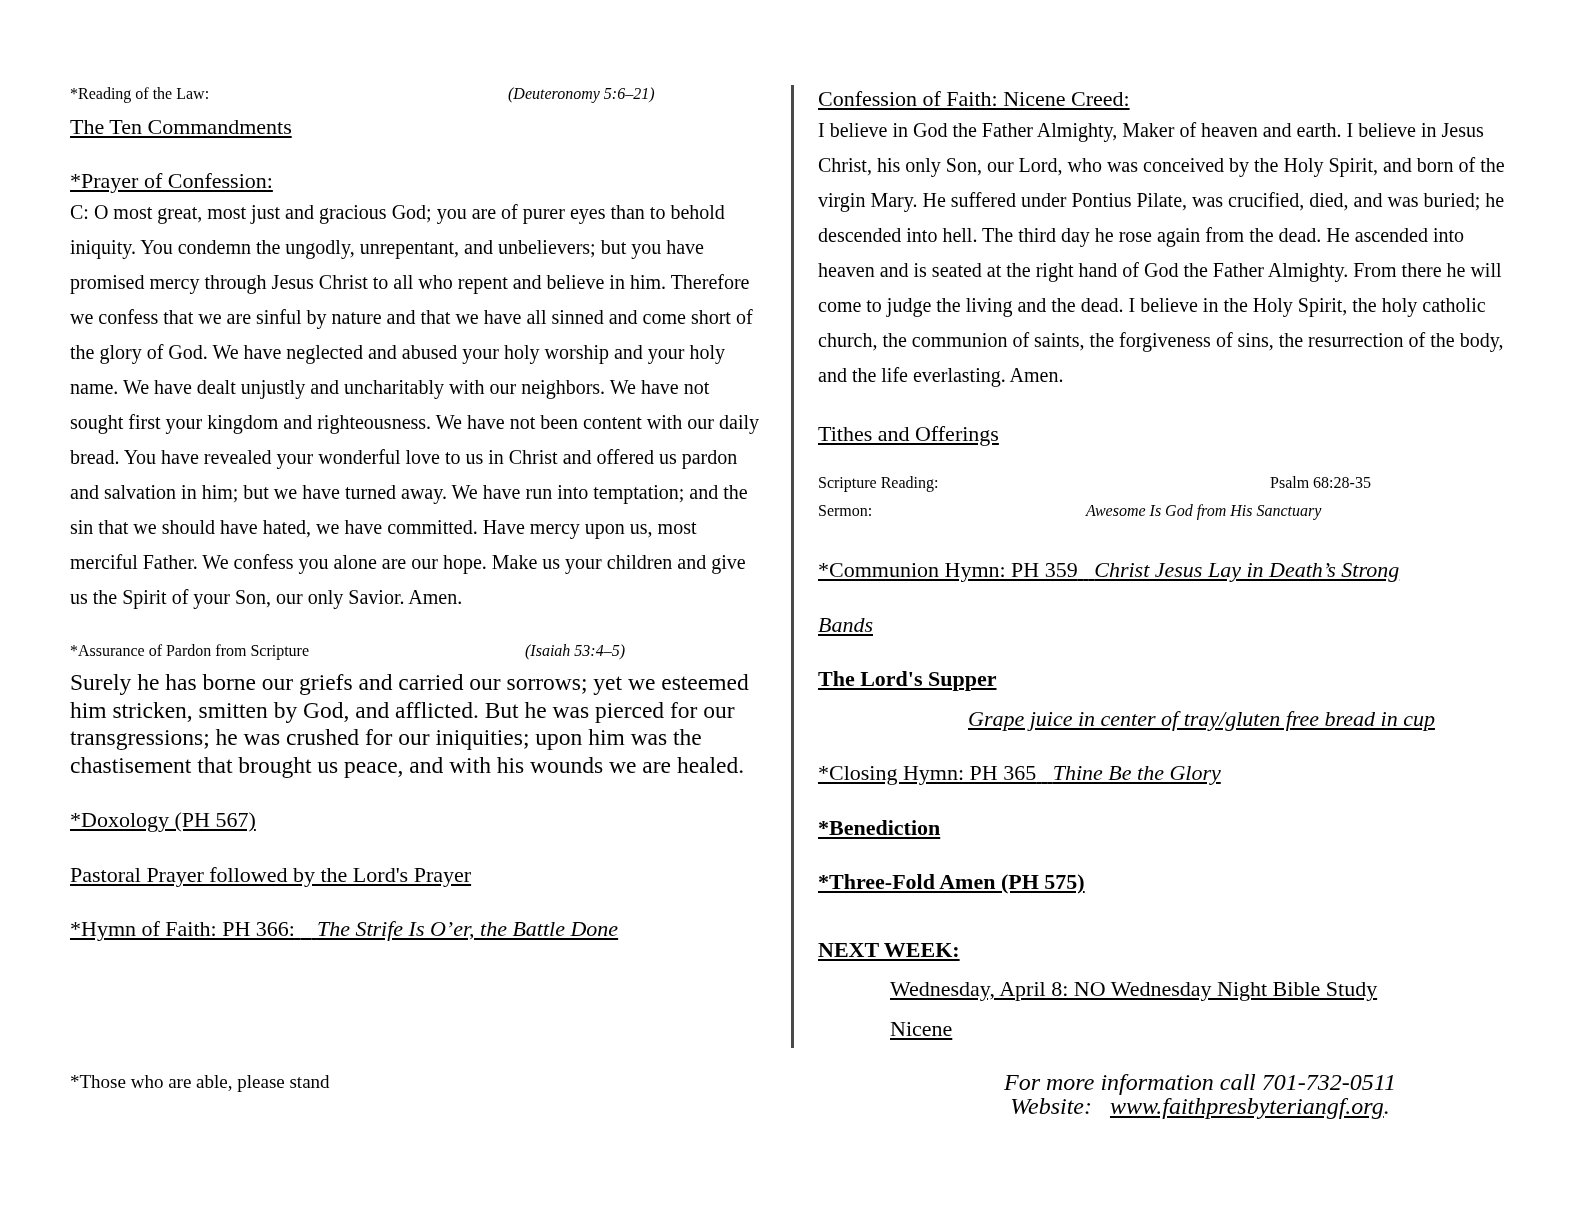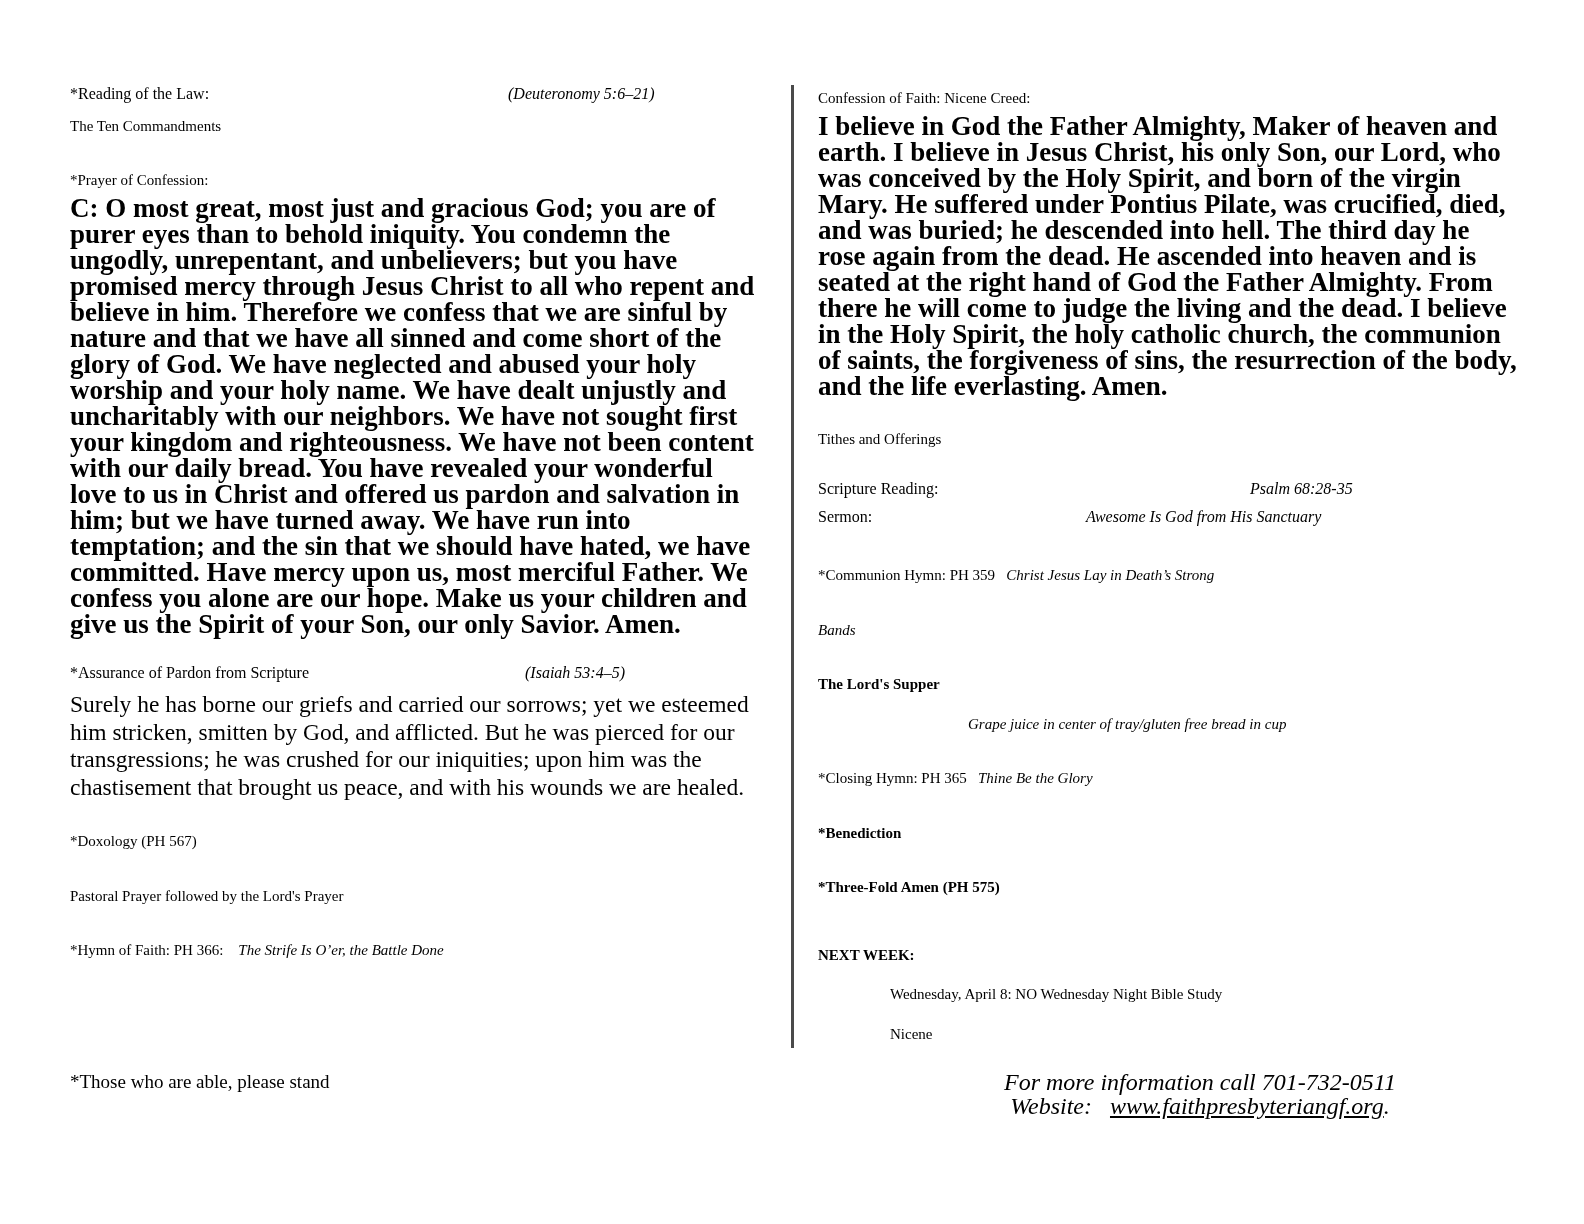--- a/index.html
+++ b/index.html
@@ -35,23 +35,24 @@
   
   .col {
     position: absolute;
     top: 85px;
   }
   .col-left  { left: 70px;  width: 690px; }
   .col-right { left: 818px; width: 700px; }
 
   
   .blk {
-    font-size: 15px;
+    font-size: 22px;
     line-height: 27.5px;
     margin: 0 0 0 0;
+    text-decoration: underline;
   }
   .blk + .blk { margin-top: 12px; }
 
   .gap { height: 27px; }
   .gap-sm { height: 13px; }
 
   .bold   { font-weight: bold; }
   .ital   { font-style: italic; }
 
   .line { white-space: nowrap; }
@@ -59,23 +60,23 @@
   
   .offset-row { position: relative; height: 27.5px; }
   .offset-row .lbl { position: absolute; left: 0; top: 0; }
   .offset-row .val { position: absolute; top: 0; }
 
   .indent-150 { padding-left: 150px; }
   .indent-72  { padding-left: 72px; }
 
   
   .para-bold {
-    font-weight: bold;
-    font-size: 27px;
-    line-height: 26px;
+    font-weight: normal;
+    font-size: 20px;
+    line-height: 35px;
   }
   .para-plain {
     font-size: 23.5px;
     line-height: 27.5px;
   }
 
   
   .footer-left {
     position: absolute;
     left: 70px;
@@ -148,21 +149,21 @@
     <div class="para-bold">I believe in God the Father Almighty, Maker of heaven and earth. I believe in Jesus Christ, his only Son, our Lord, who was conceived by the Holy Spirit, and born of the virgin Mary.  He suffered under Pontius Pilate, was crucified, died, and was buried; he descended into hell.  The third day he rose again from the dead. He ascended into heaven and is seated at the right hand of God the Father Almighty.  From there he will come to judge the living and the dead.  I believe in the Holy Spirit, the holy catholic church, the communion of saints, the forgiveness of sins, the resurrection of the body, and the life everlasting.  Amen.</div>
 
     <div class="gap"></div>
 
     <div class="blk">Tithes and Offerings</div>
 
     <div class="gap"></div>
 
     <div class="offset-row">
       <span class="lbl">Scripture Reading:</span>
-      <span class="val" style="left:432px;font-style:italic;">Psalm 68:28-35</span>
+      <span class="val" style="left:452px;">Psalm 68:28-35</span>
     </div>
 
     <div class="offset-row">
       <span class="lbl">Sermon:</span>
       <span class="val ital" style="left:268px;">Awesome Is God from His Sanctuary</span>
     </div>
 
     <div class="gap"></div>
 
     <div class="blk line">

